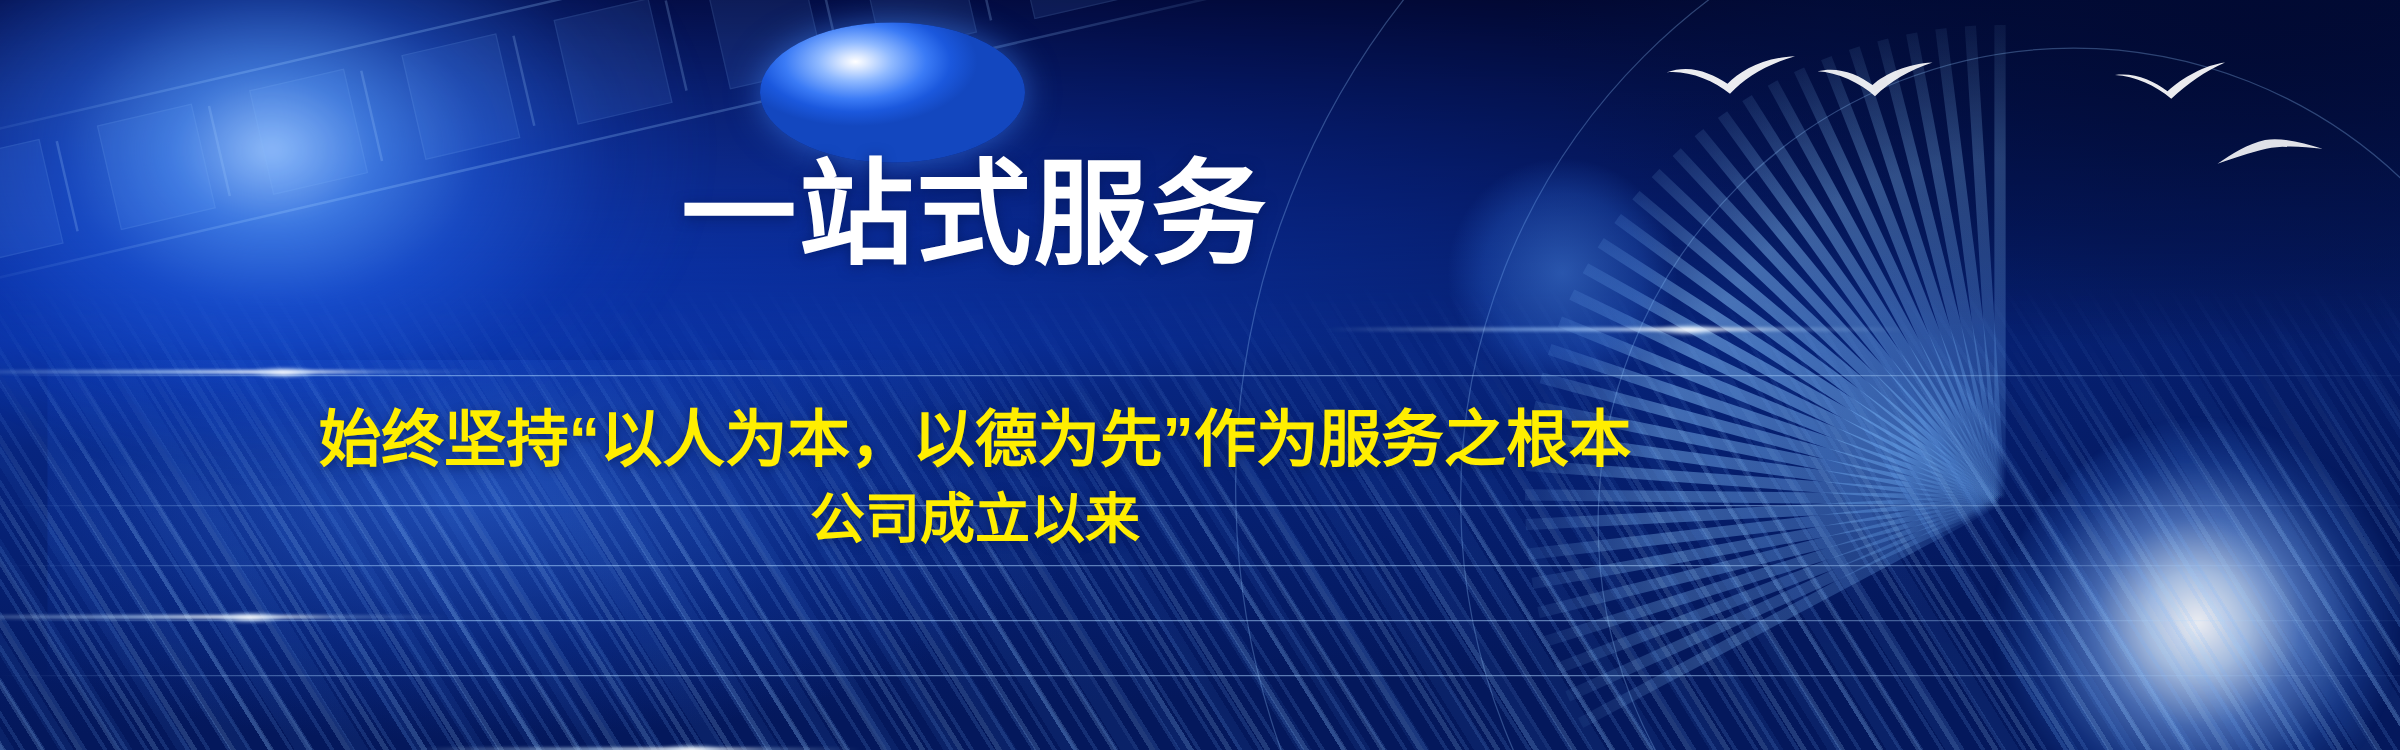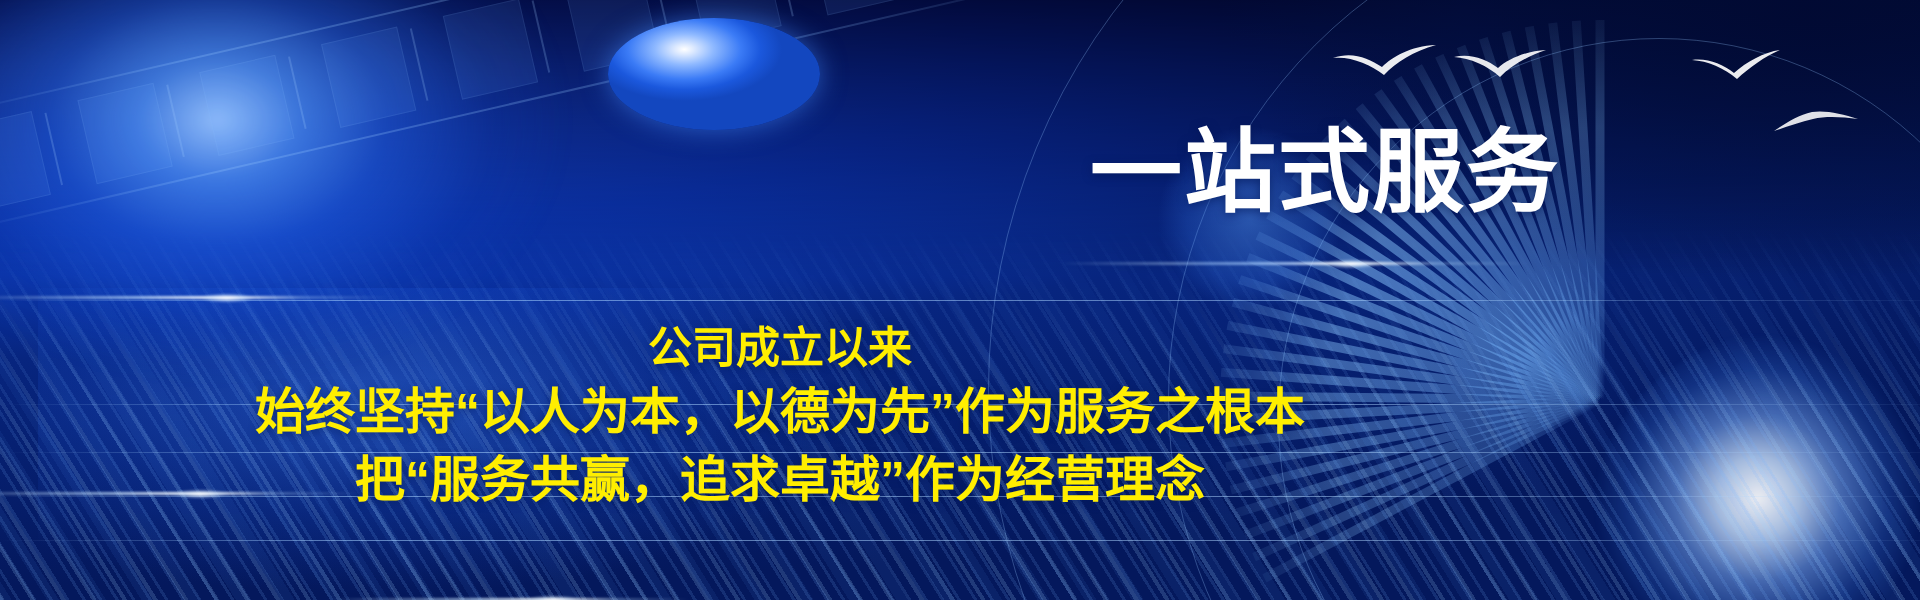--- a/index.html
+++ b/index.html
@@ -196,21 +196,20 @@
   
   .headline {
     position: absolute;
     left: 0; top: 88px;
     width: 1560px;
     display: flex;
     align-items: flex-end;
     justify-content: center;
     gap: 0px;
     white-space: nowrap;
-    flex-direction: column;
   }
   .headline-white {
     font-size: 92px;
     font-weight: 700;
     color: #ffffff;
     letter-spacing: 2px;
     line-height: 1;
     position: relative;
     top: 38px;
     text-shadow: 0 2px 10px rgba(0,20,80,0.55);
@@ -354,18 +353,17 @@
     <svg width="88" height="28" viewBox="0 0 88 28">
       <path d="M2 26 C14 18 26 10 40 7 C54 5 70 9 86 14 C70 12 54 11 41 14 C28 17 14 22 2 26 Z" fill="#ffffff" opacity="0.88"></path>
     </svg>
   </div>
 
   <div class="headline">
     <span class="headline-white">一站式服务</span>
   </div>
 
   <div class="subtext">
+    <div class="line line-2">始终坚持“以人为本，以德为先”作为服务之根本</div>
     <div class="line line-1">公司成立以来</div>
-    <div class="line line-2">始终坚持“以人为本，以德为先”作为服务之根本</div>
-    <div class="line line-3">把“服务共赢，追求卓越”作为经营理念</div>
   </div>
 
 </div>
 
 </body></html>

